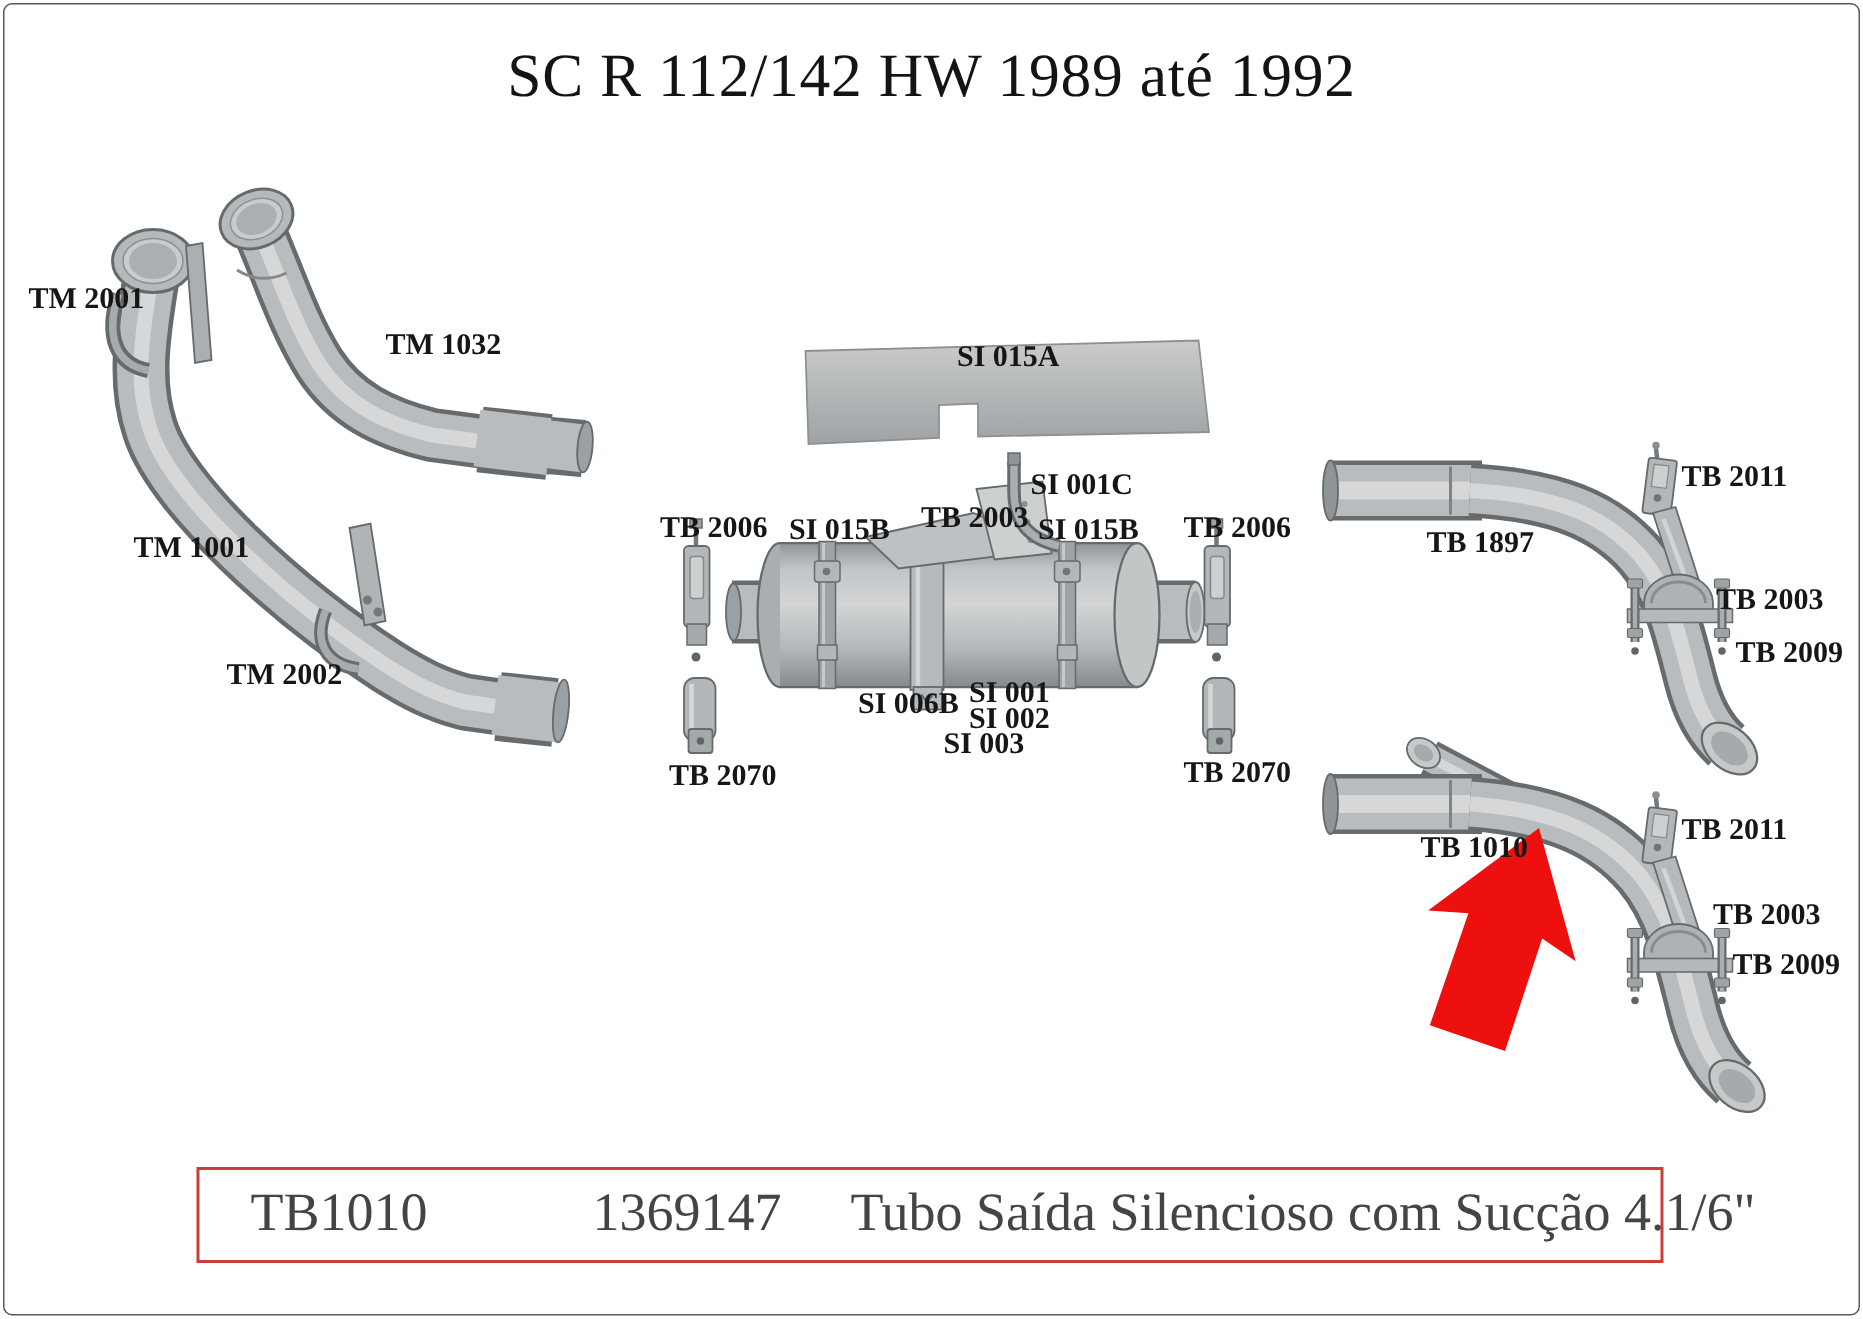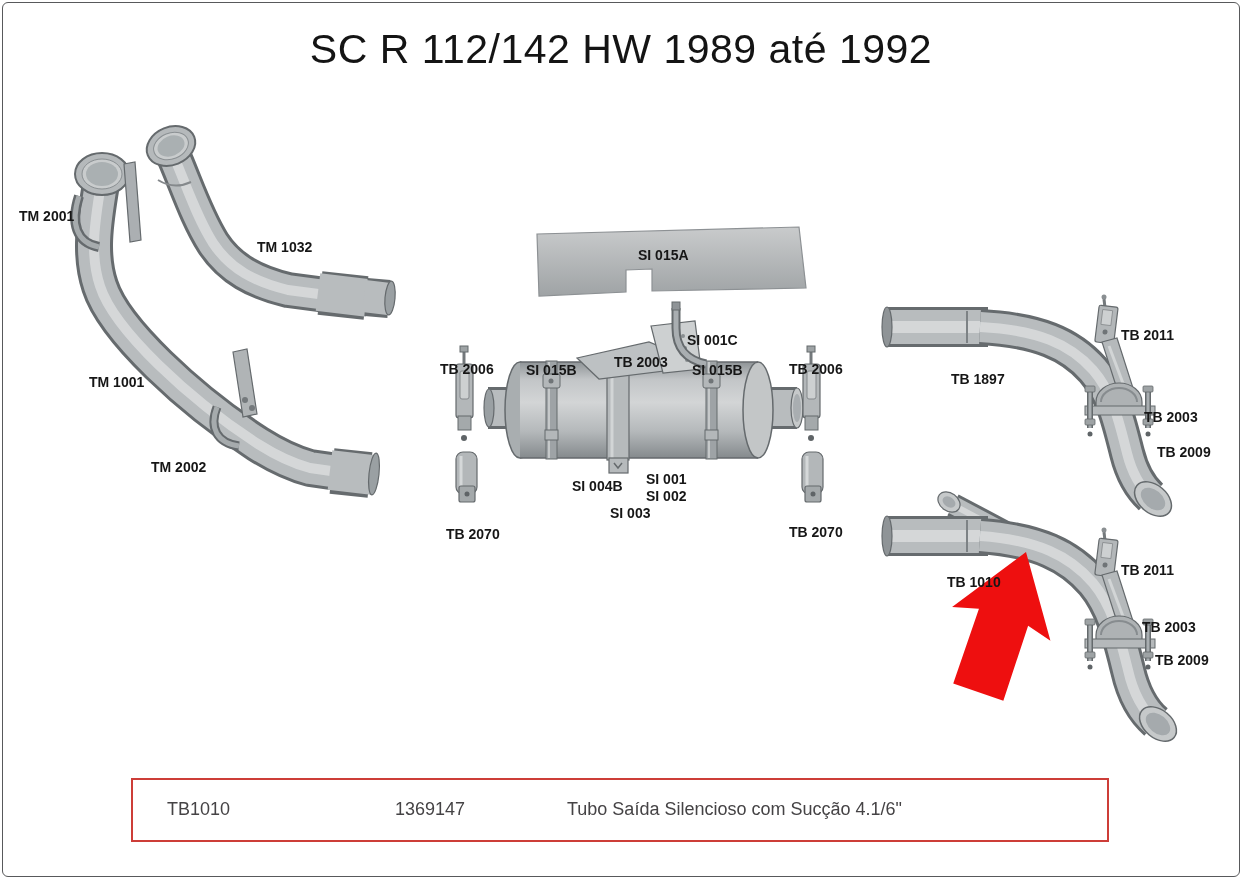--- a/index.html
+++ b/index.html
@@ -1,36 +1,36 @@
 <!DOCTYPE html>
 <html><head>
 <meta charset="utf-8">
 <style>
   html,body{margin:0;padding:0;background:#ffffff;}
   .page{
     position:relative;width:1242px;height:879px;background:#fff;
-    font-family:Liberation Sans, sans-serif;overflow:hidden;
+    font-family:Liberation Serif, serif;overflow:hidden;
   }
   .frame{position:absolute;inset:2px;border:1px solid #58595b;border-radius:6px;pointer-events:none;}
   .title{
     position:absolute;top:26px;left:0;width:100%;text-align:center;
     font-size:41px;color:#141414;letter-spacing:0.5px;white-space:nowrap;
   }
   svg.diagram{position:absolute;left:0;top:0;width:1242px;height:879px;}
   .o{fill:none;stroke:#666b6e;stroke-linejoin:round;}
   .b{fill:none;stroke:#b8bcbe;stroke-linejoin:round;}
   .h{fill:none;stroke:#d9dcdd;stroke-linejoin:round;opacity:.85;}
   .plabel{
-    position:absolute;font-size:14px;font-weight:bold;color:#161616;white-space:nowrap;margin-top:20px;
+    position:absolute;font-size:20px;font-weight:bold;color:#161616;white-space:nowrap;
   }
   .ptable{
     position:absolute;left:131px;top:778px;width:978px;height:64px;
     border:2px solid #cd3d38;box-sizing:border-box;background:#fff;
   }
-  .ptable span{position:absolute;top:50%;transform:translateY(-54%);font-size:18px;color:#454345;white-space:nowrap;}
+  .ptable span{position:absolute;top:50%;transform:translateY(-54%);font-size:36px;color:#454345;white-space:nowrap;}
   .ptable .code{left:34px;}
   .ptable .num{left:262px;}
   .ptable .desc{left:434px;}
 </style>
 </head>
 <body>
 
 <div class="page">
   <div class="frame"></div>
 
@@ -255,24 +255,24 @@
   <div class="plabel" style="left:257px;top:219px">TM 1032</div>
   <div class="plabel" style="left:89px;top:354px">TM 1001</div>
   <div class="plabel" style="left:151px;top:439px">TM 2002</div>
   <div class="plabel" style="left:638px;top:227px">SI 015A</div>
   <div class="plabel" style="left:687px;top:312px">SI 001C</div>
   <div class="plabel" style="left:614px;top:334px">TB 2003</div>
   <div class="plabel" style="left:440px;top:341px">TB 2006</div>
   <div class="plabel" style="left:526px;top:342px">SI 015B</div>
   <div class="plabel" style="left:692px;top:342px">SI 015B</div>
   <div class="plabel" style="left:789px;top:341px">TB 2006</div>
-  <div class="plabel" style="left:572px;top:458px">SI 004B</div>
+  <div class="plabel" style="left:572px;top:458px">SI 006B</div>
   <div class="plabel" style="left:646px;top:451px">SI 001</div>
   <div class="plabel" style="left:646px;top:468px">SI 002</div>
-  <div class="plabel" style="left:610px;top:485px">SI 003</div>
+  <div class="plabel" style="left:629px;top:485px">SI 003</div>
   <div class="plabel" style="left:446px;top:506px">TB 2070</div>
   <div class="plabel" style="left:789px;top:504px">TB 2070</div>
   <div class="plabel" style="left:951px;top:351px">TB 1897</div>
   <div class="plabel" style="left:1121px;top:307px">TB 2011</div>
   <div class="plabel" style="left:1144px;top:389px">TB 2003</div>
   <div class="plabel" style="left:1157px;top:424px">TB 2009</div>
   <div class="plabel" style="left:947px;top:554px">TB 1010</div>
   <div class="plabel" style="left:1121px;top:542px">TB 2011</div>
   <div class="plabel" style="left:1142px;top:599px">TB 2003</div>
   <div class="plabel" style="left:1155px;top:632px">TB 2009</div>

